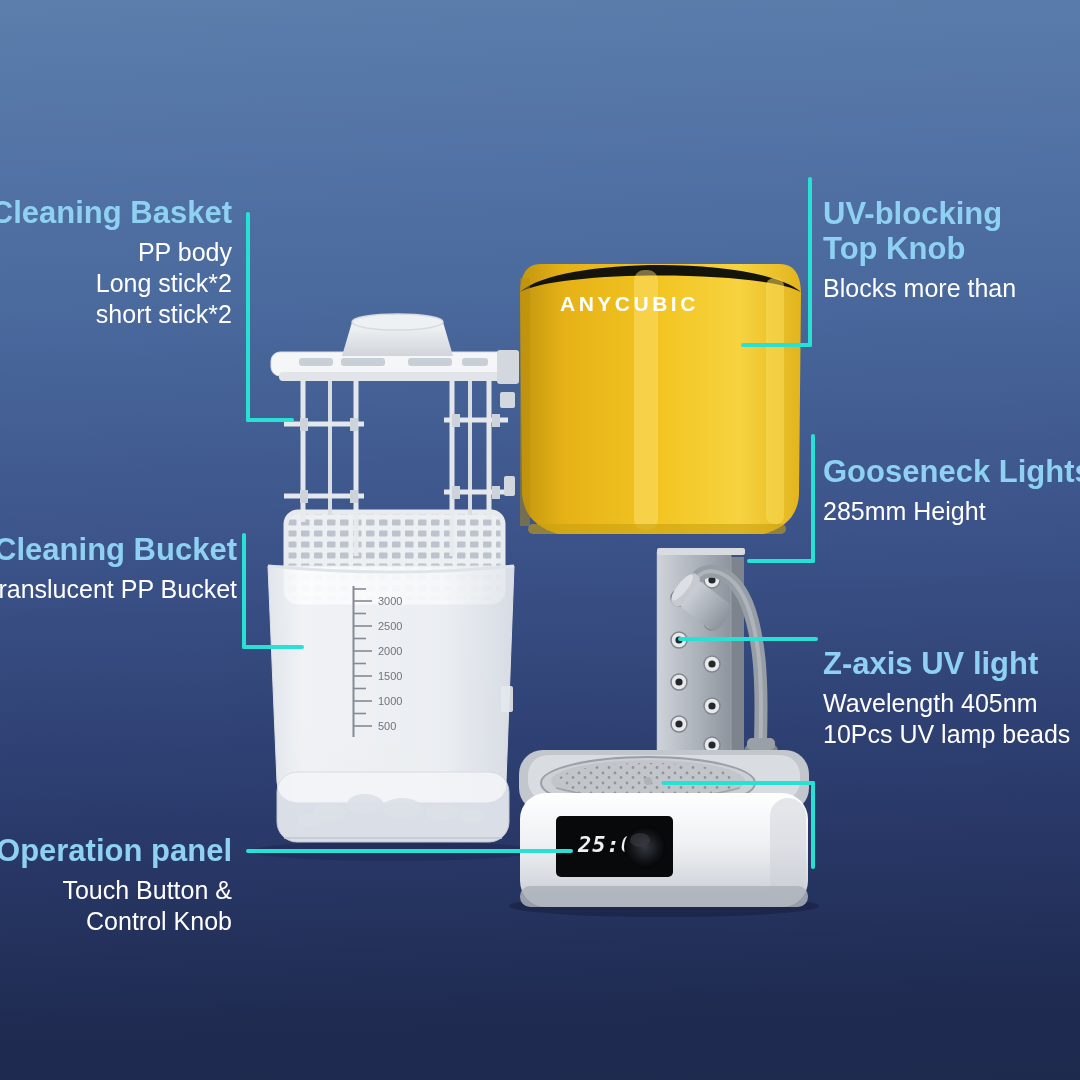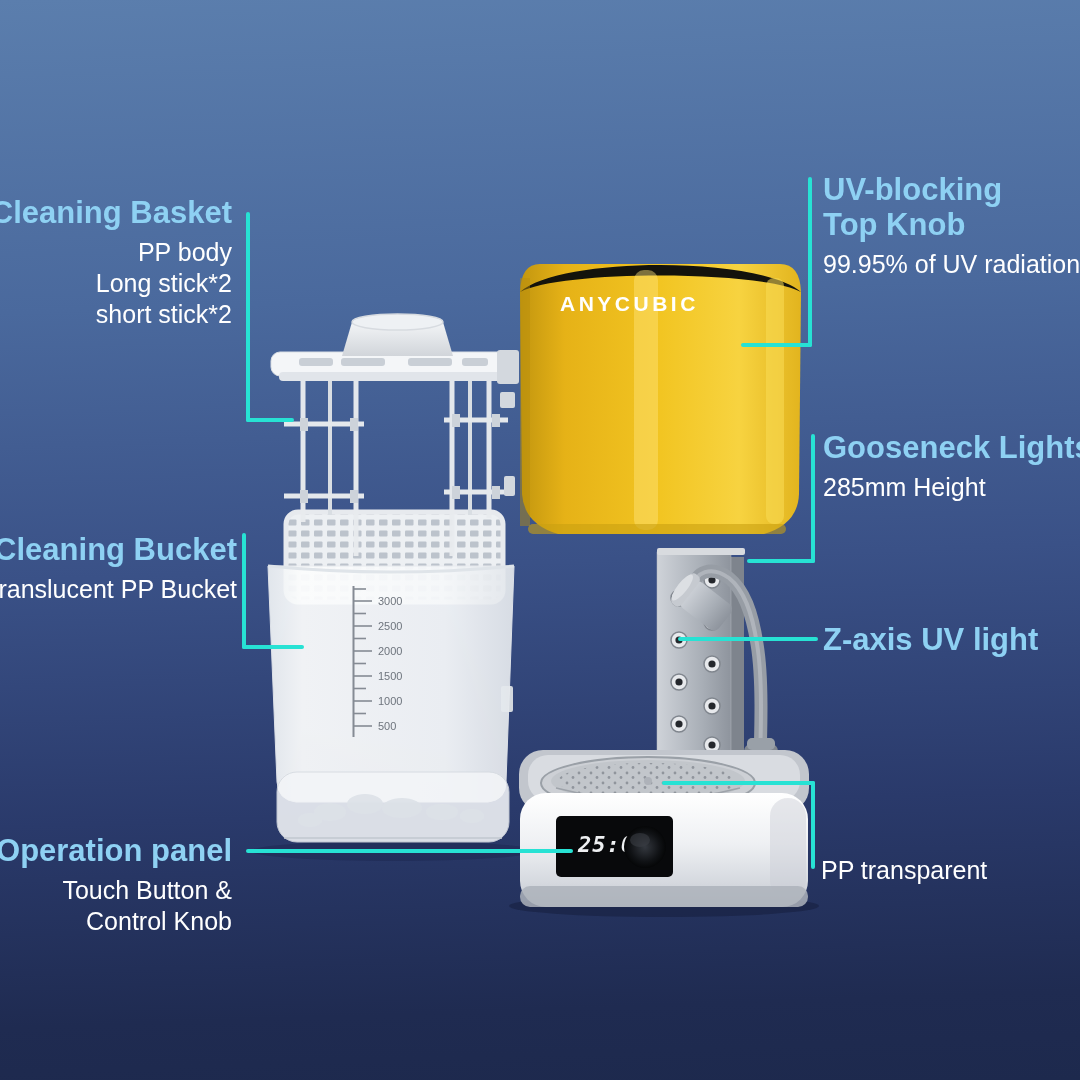--- a/index.html
+++ b/index.html
@@ -7,21 +7,21 @@
     position:relative;width:1080px;height:1080px;overflow:hidden;
     background:linear-gradient(178deg,#5b7ead 0%,#4a699d 28%,#3a5187 52%,#2a3a6b 74%,#1f2b51 92%,#1d294d 100%);
     font-family:"Liberation Sans",sans-serif;
   }
   .art{position:absolute;left:0;top:0;width:1080px;height:1080px;}
   
   .ll{position:absolute;background:#27e2d4;border-radius:2px;}
   
   .lbl{position:absolute;}
   .left-col{text-align:right;}
-  .right-col{text-align:left;}
+  .right-col{text-align:left;margin-top:24px;}
   .lbl-title{font-size:31px;font-weight:700;color:#8ed1f3;line-height:35px;white-space:nowrap;}
   .lbl-subs{margin-top:7px;}
   .lbl-subs div{font-size:25px;color:#ffffff;line-height:31px;white-space:nowrap;}
   
   .brand{font-family:"Liberation Sans",sans-serif;font-weight:bold;font-size:21px;fill:#ffffff;letter-spacing:3.5px;}
   .seg{font-family:"DejaVu Sans Mono",monospace;font-style:italic;font-weight:bold;font-size:22px;fill:#eef0f2;letter-spacing:1px;}
   .scale-label{font-family:"Liberation Sans",sans-serif;font-size:11px;fill:#6e747d;}
 </style>
 </head>
 <body>
@@ -282,34 +282,35 @@
     <div class="lbl-subs">
       <div>Touch Button &amp;</div>
       <div>Control Knob</div>
     </div>
   </div>
 
   <div class="lbl right-col" style="left:823px;top:172px;">
     <div class="lbl-title">UV-blocking</div>
     <div class="lbl-title">Top Knob</div>
     <div class="lbl-subs">
-      <div>99.95% of UV radiation</div>
+      <div>Blocks more than</div>
     </div>
   </div>
 
   <div class="lbl right-col" style="left:823px;top:430px;">
     <div class="lbl-title">Gooseneck Lights</div>
     <div class="lbl-subs">
       <div>285mm Height</div>
     </div>
   </div>
 
   <div class="lbl right-col" style="left:823px;top:622px;">
     <div class="lbl-title">Z-axis UV light</div>
+    <div class="lbl-subs">
+      <div>Wavelength 405nm</div>
+      <div>10Pcs UV lamp beads</div>
+    </div>
   </div>
 
   <div class="lbl right-col" style="left:821px;top:848px;">
-    <div class="lbl-subs">
-      <div>PP transparent</div>
-    </div>
   </div>
 
 </div>
 
 </body></html>

